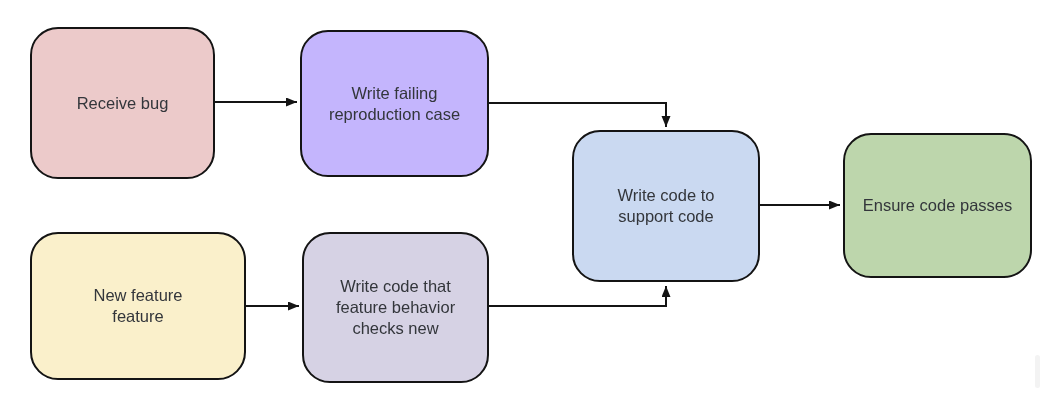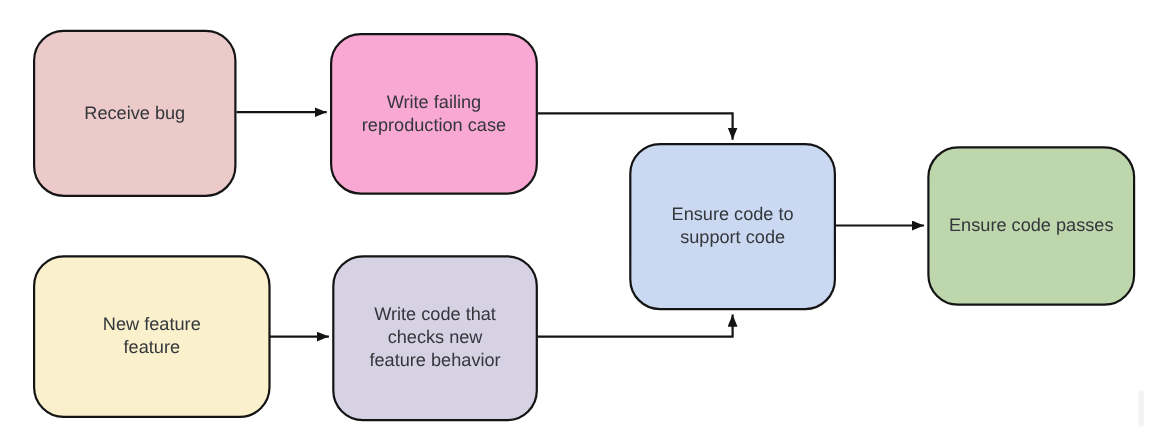--- a/index.html
+++ b/index.html
@@ -32,21 +32,21 @@
     align-items: center;
     justify-content: center;
     text-align: center;
     color: #33363b;
     font-size: 16.5px;
     line-height: 21px;
     padding: 8px 12px;
   }
   .node .line { display: block; }
   .node-receive  { left: 30px;  top: 27px;  width: 185px; height: 152px; background: #eccaca; }
-  .node-failing  { left: 300px; top: 30px;  width: 189px; height: 147px; background: #f9a8d4; }
+  .node-failing  { left: 300px; top: 30px;  width: 189px; height: 147px; background: #c4b5fd; }
   .node-feature  { left: 30px;  top: 232px; width: 216px; height: 148px; background: #faf0cb; }
   .node-test     { left: 302px; top: 232px; width: 187px; height: 151px; background: #d6d2e4; }
   .node-code     { left: 572px; top: 130px; width: 188px; height: 152px; background: #cad9f1; }
   .node-ensure   { left: 843px; top: 133px; width: 189px; height: 145px; background: #bdd6ac; }
   .scroll-thumb {
     position: absolute;
     left: 1035px;
     top: 355px;
     width: 5px;
     height: 33px;
@@ -88,28 +88,28 @@
   <div class="node node-feature">
     <div>
       <span class="line">New feature</span>
       <span class="line">feature</span>
     </div>
   </div>
 
   <div class="node node-test">
     <div>
       <span class="line">Write code that</span>
+      <span class="line">feature behavior</span>
       <span class="line">checks new</span>
-      <span class="line">feature behavior</span>
     </div>
   </div>
 
   <div class="node node-code">
     <div>
-      <span class="line">Ensure code to</span>
+      <span class="line">Write code to</span>
       <span class="line">support code</span>
     </div>
   </div>
 
   <div class="node node-ensure">
     <div>
       <span class="line">Ensure code passes</span>
     </div>
   </div>
 

